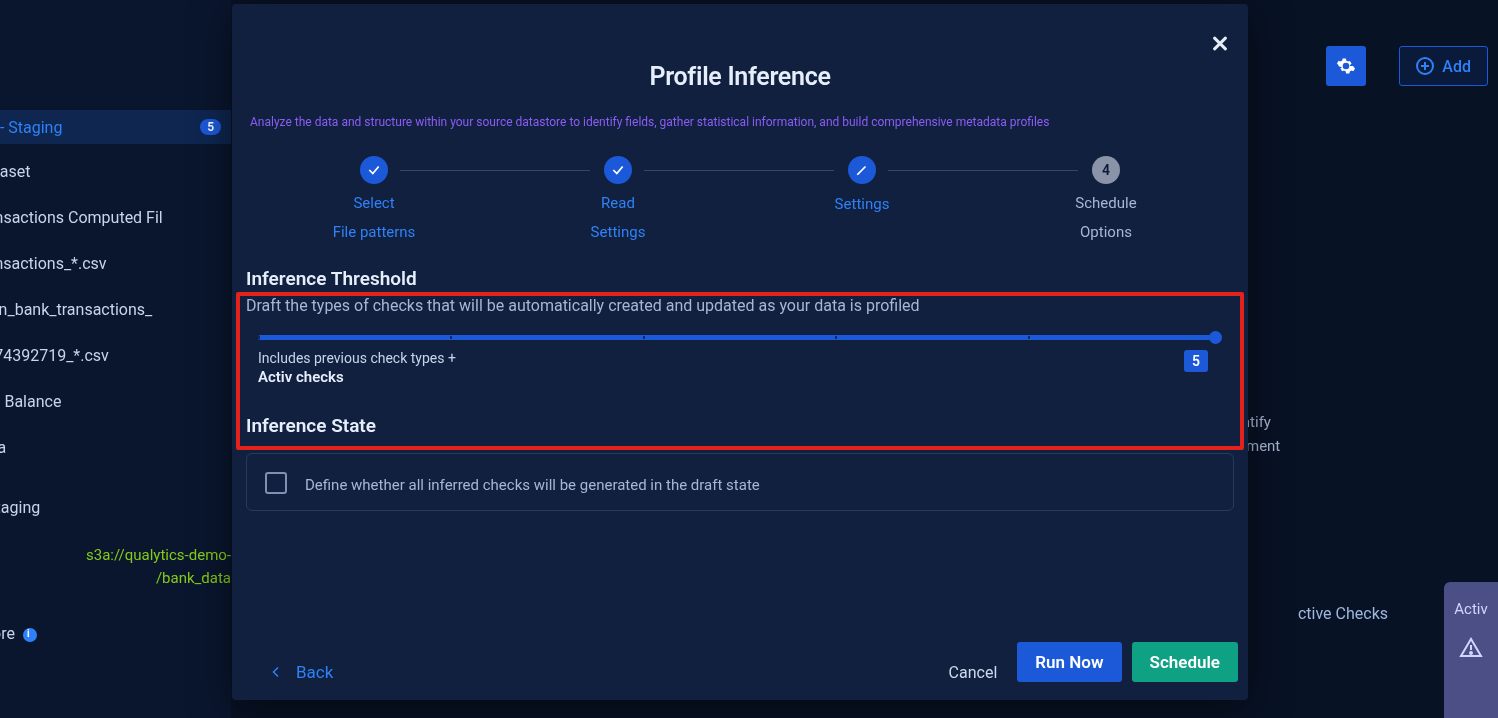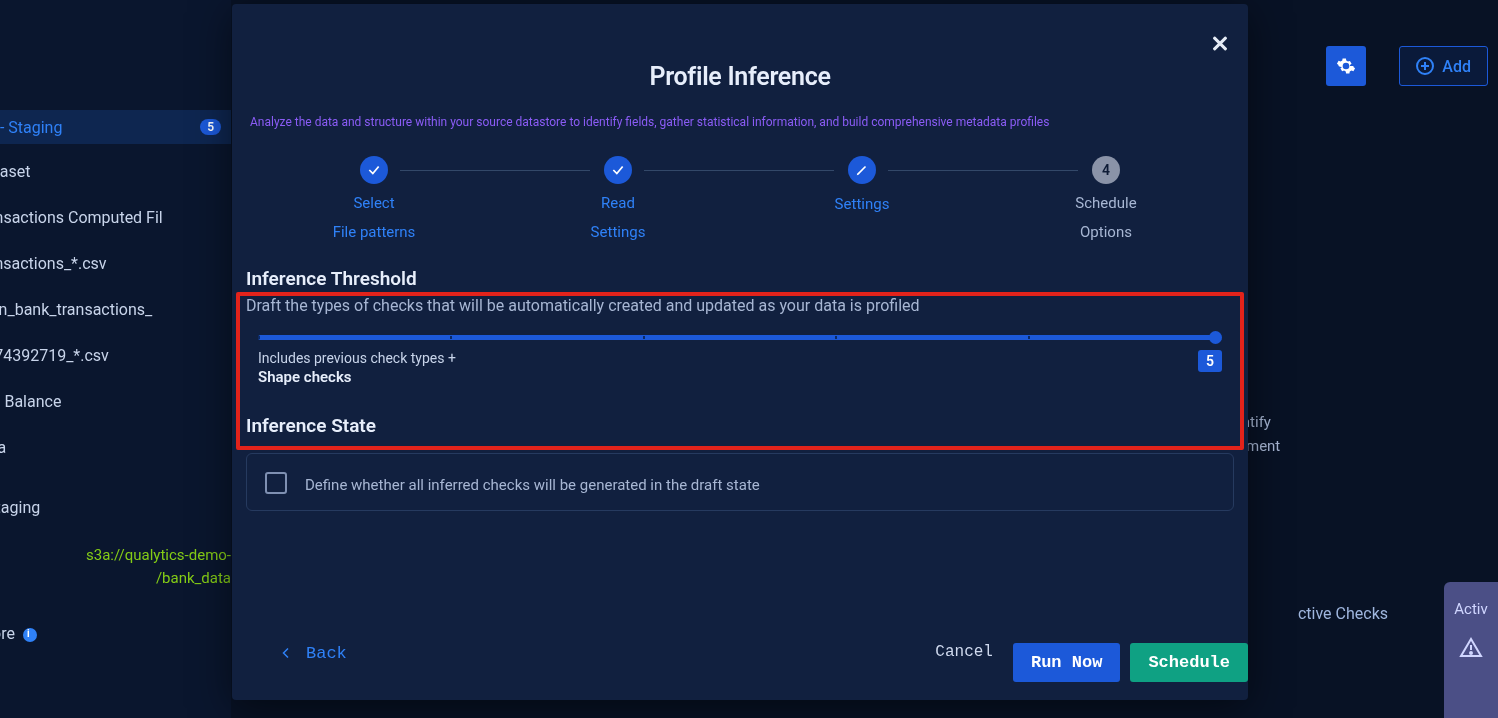--- a/index.html
+++ b/index.html
@@ -75,35 +75,35 @@
   .sec { margin: 18px 14px 0 14px; }
   .sec h2 { font-size:19px; font-weight:600; color:#e7eefb; }
   .sec .sub { font-size:16px; color:#a7b6d3; margin-top:6px; }
 
   
   .slider-wrap { position:relative; margin:20px 26px 0 26px; }
   .slider-track { height:5px; background:#1c59d9; border-radius:3px; position:relative; }
   .slider-track::after { content:""; position:absolute; right:0; top:-4px; width:13px; height:13px; border-radius:50%; background:#1c59d9; }
   .slider-ticks { position:absolute; left:0; top:1px; width:100%; height:3px; display:flex; justify-content:space-between; pointer-events:none;}
   .slider-ticks span { width:2px; height:3px; background:#0b2a66; display:block; }
-  .slider-labels { display:flex; justify-content:space-between; align-items:flex-start; margin:10px 26px 0 26px; }
+  .slider-labels { display:flex; justify-content:space-between; align-items:flex-start; margin:10px 40px 0 26px; }
   .slider-labels .left { font-size:14px; color:#c8d4ea; }
   .slider-labels .left .bold { font-size:15px; font-weight:600; color:#e7eefb; display:block; margin-top:2px; }
   .slider-labels .badge { background:#1c59d9; color:#fff; font-weight:600; font-size:14px; border-radius:3px; padding:3px 8px; }
 
   
   .sec-state { margin: 28px 14px 0 14px; }
   .sec-state h2 { font-size:19px; font-weight:600; color:#e7eefb; }
   .opt-card { margin:16px 14px 0 14px; border:1px solid #263a5f; border-radius:6px; padding:16px 18px; display:flex; gap:18px; align-items:flex-start; }
   .opt-card .cb { width:22px; height:22px; border:2px solid #7f90b2; border-radius:3px; flex-shrink:0; margin-top:2px; }
   .opt-card .txt .t { font-size:17px; font-weight:600; color:#e7eefb; }
   .opt-card .txt .d { font-size:15px; color:#a7b6d3; margin-top:6px; }
 
   
-  .modal-footer { position:absolute; left:14px; bottom:18px; width:100%; display:flex; align-items:flex-start; padding:0 14px;font-family:Liberation Mono, monospace; }
+  .modal-footer { position:absolute; left:4px; bottom:18px; width:100%; display:flex; align-items:flex-end; padding:0 14px; }
   .back-link { display:flex; align-items:center; gap:14px; color:#2f81f7; font-size:17px; margin-left:20px; cursor:pointer;}
   .back-link svg { width:12px; height:20px; stroke:#2f81f7; fill:none; stroke-width:3;}
   .spacer { flex:1; }
   .btn-flat { font-size:16px; color:#cfd9ee; margin-right:20px; cursor:pointer; }
   .btn-primary { background:#1c59d9; color:#fff; font-size:17px; font-weight:600; padding:10px 18px; border-radius:3px; margin-right:10px; cursor:pointer;}
   .btn-success { background:#0fa183; color:#fff; font-size:17px; font-weight:600; padding:10px 18px; border-radius:3px; cursor:pointer;}
 </style>
 </head>
 <body>
 
@@ -222,21 +222,21 @@
             <span></span>
             <span></span>
             <span></span>
             <span></span>
           </div>
       </div>
     </div>
     <div class="slider-labels">
       <div class="left">
         <span>Includes previous check types +</span>
-        <span class="bold">Shape checks</span>
+        <span class="bold">Activ checks</span>
       </div>
       <div class="badge">5</div>
     </div>
 
     <div class="sec-state">
       <h2>Inference State</h2>
     </div>
     <div class="opt-card">
       <div class="cb"></div>
       <div class="txt">

